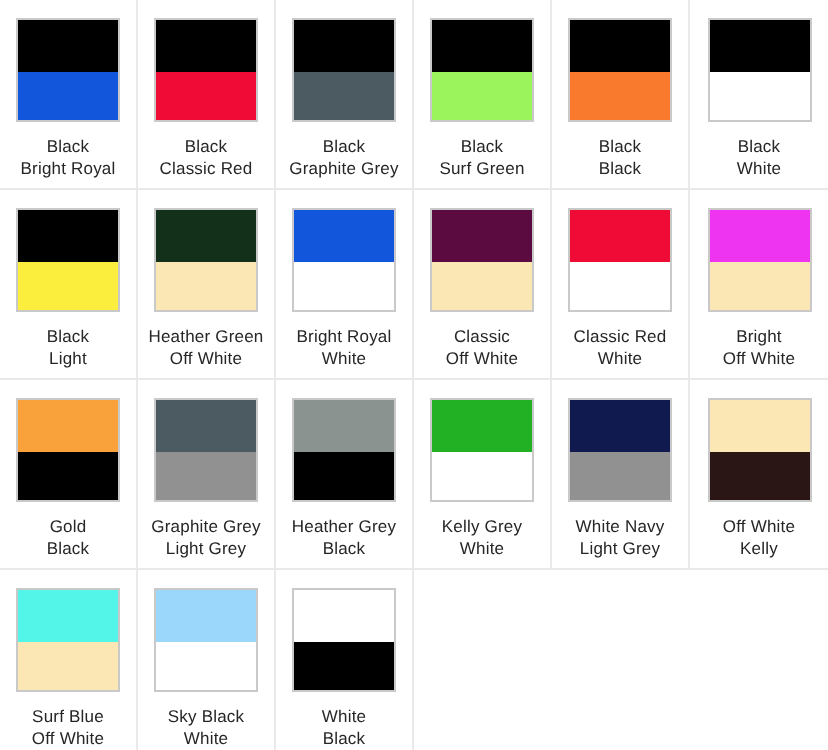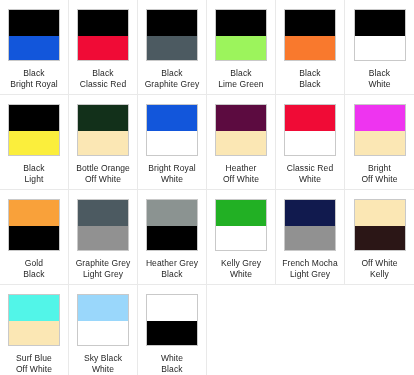--- a/index.html
+++ b/index.html
@@ -86,21 +86,21 @@
         <div class="half top" style="background: rgb(0, 0, 0);"></div>
         <div class="half bottom" style="background: rgb(76, 90, 97);"></div>
       </div>
       <div class="label"><span>Black</span><br><span>Graphite Grey</span></div>
     </div>
     <div class="cell">
       <div class="swatch" style="border-color: rgb(201, 201, 201);">
         <div class="half top" style="background: rgb(0, 0, 0);"></div>
         <div class="half bottom" style="background: rgb(156, 244, 92);"></div>
       </div>
-      <div class="label"><span>Black</span><br><span>Lime Green</span></div>
+      <div class="label"><span>Black</span><br><span>Surf Green</span></div>
     </div>
     <div class="cell">
       <div class="swatch" style="border-color: rgb(201, 201, 201);">
         <div class="half top" style="background: rgb(0, 0, 0);"></div>
         <div class="half bottom" style="background: rgb(249, 121, 45);"></div>
       </div>
       <div class="label"><span>Black</span><br><span>Black</span></div>
     </div>
     <div class="cell last-col">
       <div class="swatch" style="border-color: rgb(201, 201, 201);">
@@ -114,35 +114,35 @@
         <div class="half top" style="background: rgb(0, 0, 0);"></div>
         <div class="half bottom" style="background: rgb(251, 238, 60);"></div>
       </div>
       <div class="label"><span>Black</span><br><span>Light</span></div>
     </div>
     <div class="cell">
       <div class="swatch" style="border-color: rgb(201, 201, 201);">
         <div class="half top" style="background: rgb(18, 48, 26);"></div>
         <div class="half bottom" style="background: rgb(251, 231, 180);"></div>
       </div>
-      <div class="label"><span>Bottle Orange</span><br><span>Off White</span></div>
+      <div class="label"><span>Heather Green</span><br><span>Off White</span></div>
     </div>
     <div class="cell">
       <div class="swatch" style="border-color: rgb(201, 201, 201);">
         <div class="half top" style="background: rgb(18, 86, 219);"></div>
         <div class="half bottom" style="background: rgb(255, 255, 255);"></div>
       </div>
       <div class="label"><span>Bright Royal</span><br><span>White</span></div>
     </div>
     <div class="cell">
       <div class="swatch" style="border-color: rgb(201, 201, 201);">
         <div class="half top" style="background: rgb(92, 11, 64);"></div>
         <div class="half bottom" style="background: rgb(251, 231, 180);"></div>
       </div>
-      <div class="label"><span>Heather</span><br><span>Off White</span></div>
+      <div class="label"><span>Classic</span><br><span>Off White</span></div>
     </div>
     <div class="cell">
       <div class="swatch" style="border-color: rgb(201, 201, 201);">
         <div class="half top" style="background: rgb(240, 11, 54);"></div>
         <div class="half bottom" style="background: rgb(255, 255, 255);"></div>
       </div>
       <div class="label"><span>Classic Red</span><br><span>White</span></div>
     </div>
     <div class="cell last-col">
       <div class="swatch" style="border-color: rgb(201, 201, 201);">
@@ -177,21 +177,21 @@
         <div class="half top" style="background: rgb(34, 176, 36);"></div>
         <div class="half bottom" style="background: rgb(255, 255, 255);"></div>
       </div>
       <div class="label"><span>Kelly Grey</span><br><span>White</span></div>
     </div>
     <div class="cell">
       <div class="swatch" style="border-color: rgb(201, 201, 201);">
         <div class="half top" style="background: rgb(17, 26, 78);"></div>
         <div class="half bottom" style="background: rgb(145, 145, 145);"></div>
       </div>
-      <div class="label"><span>French Mocha</span><br><span>Light Grey</span></div>
+      <div class="label"><span>White Navy</span><br><span>Light Grey</span></div>
     </div>
     <div class="cell last-col">
       <div class="swatch" style="border-color: rgb(201, 201, 201);">
         <div class="half top" style="background: rgb(251, 231, 180);"></div>
         <div class="half bottom" style="background: rgb(43, 22, 22);"></div>
       </div>
       <div class="label"><span>Off White</span><br><span>Kelly</span></div>
     </div>
     <div class="cell">
       <div class="swatch" style="border-color: rgb(201, 201, 201);">

